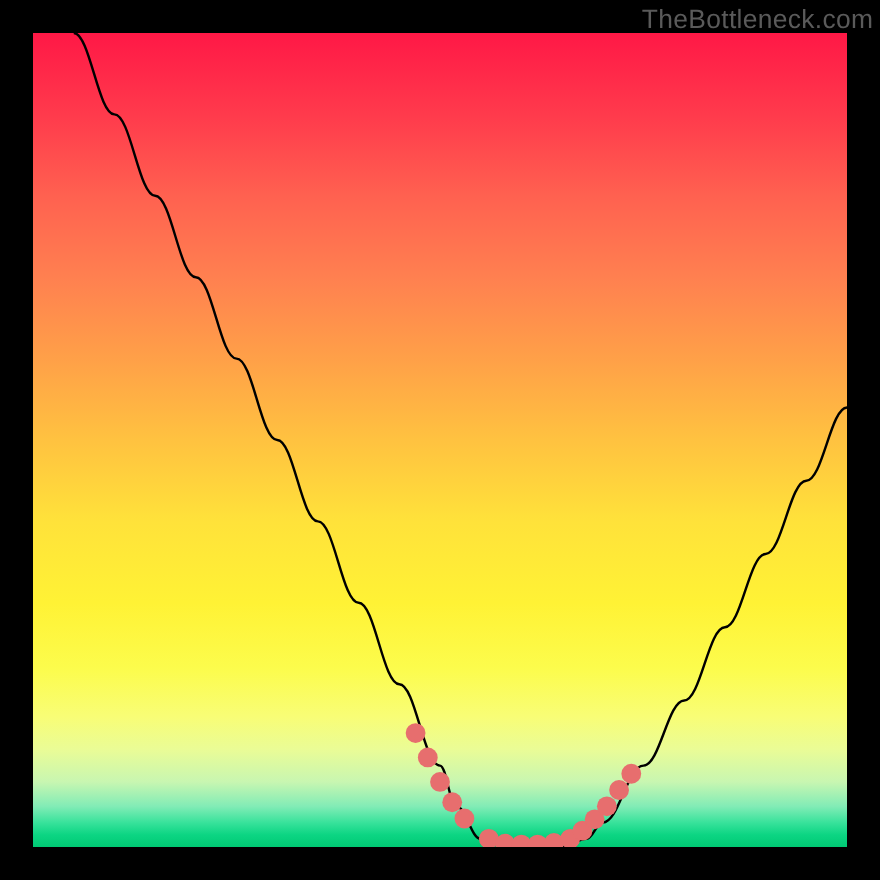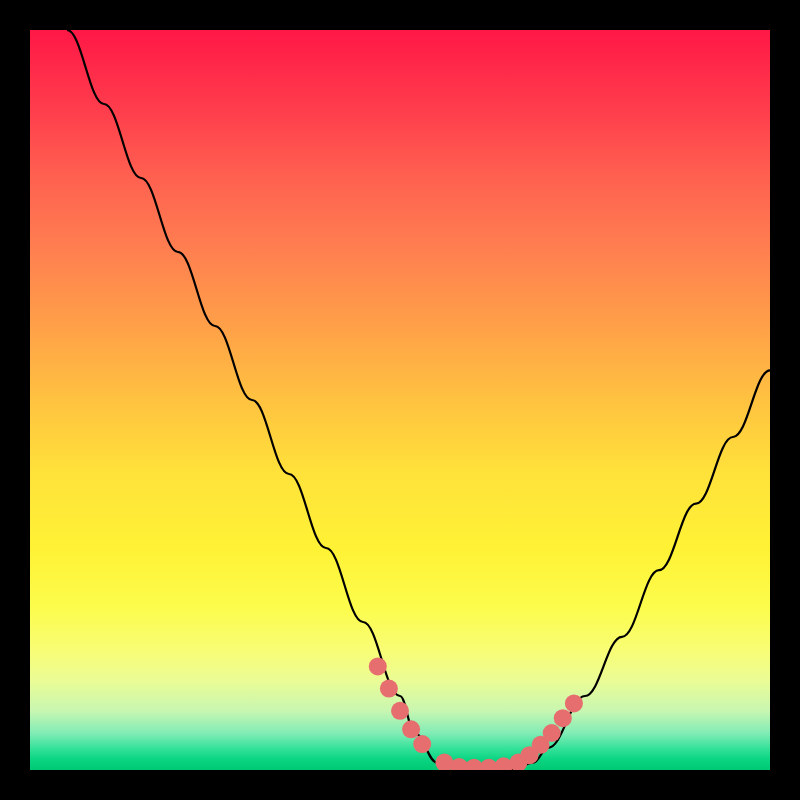--- a/index.html
+++ b/index.html
@@ -57,20 +57,21 @@
     position: absolute;
     left: 0; top: 0;
     width: 740px;
     height: 740px;
   }
 </style>
 </head>
 <body>
 
 <div class="frame">
+  <div class="watermark">TheBottleneck.com</div>
   <div class="plot-area">
     <svg class="curve" viewBox="0 0 740 740" preserveAspectRatio="none">
       <path id="curve-path" fill="none" stroke="#000" stroke-width="2.2" d="M 37.0 0.0 C 51.8 0.0, 59.2 74.0, 74.0 74.0 C 88.8 74.0, 96.2 148.0, 111.0 148.0 C 125.8 148.0, 133.2 222.0, 148.0 222.0 C 162.8 222.0, 170.2 296.0, 185.0 296.0 C 199.8 296.0, 207.2 370.0, 222.0 370.0 C 236.8 370.0, 244.2 444.0, 259.0 444.0 C 273.8 444.0, 281.2 518.0, 296.0 518.0 C 310.8 518.0, 318.2 592.0, 333.0 592.0 C 347.8 592.0, 355.2 666.0, 370.0 666.0 C 375.9 666.0, 378.9 703.0, 384.8 703.0 C 393.7 703.0, 398.1 732.6, 407.0 732.6 C 415.9 732.6, 420.3 740.0, 429.2 740.0 C 435.1 740.0, 438.1 740.0, 444.0 740.0 C 452.9 740.0, 457.3 740.0, 466.2 740.0 C 472.1 740.0, 475.1 740.0, 481.0 740.0 C 489.9 740.0, 494.3 732.6, 503.2 732.6 C 509.1 732.6, 512.1 717.8, 518.0 717.8 C 532.8 717.8, 540.2 666.0, 555.0 666.0 C 569.8 666.0, 577.2 606.8, 592.0 606.8 C 606.8 606.8, 614.2 540.2, 629.0 540.2 C 643.8 540.2, 651.2 473.6, 666.0 473.6 C 680.8 473.6, 688.2 407.0, 703.0 407.0 C 717.8 407.0, 725.2 340.4, 740.0 340.4"></path>
       <g id="dots">
           <circle cx="347.8" cy="636.4" r="9" fill="#e76e6e"></circle>
           <circle cx="358.9" cy="658.6" r="9" fill="#e76e6e"></circle>
           <circle cx="370.0" cy="680.8" r="9" fill="#e76e6e"></circle>
           <circle cx="381.1" cy="699.3" r="9" fill="#e76e6e"></circle>
           <circle cx="392.2" cy="714.1" r="9" fill="#e76e6e"></circle>
           <circle cx="414.4" cy="732.6" r="9" fill="#e76e6e"></circle>

